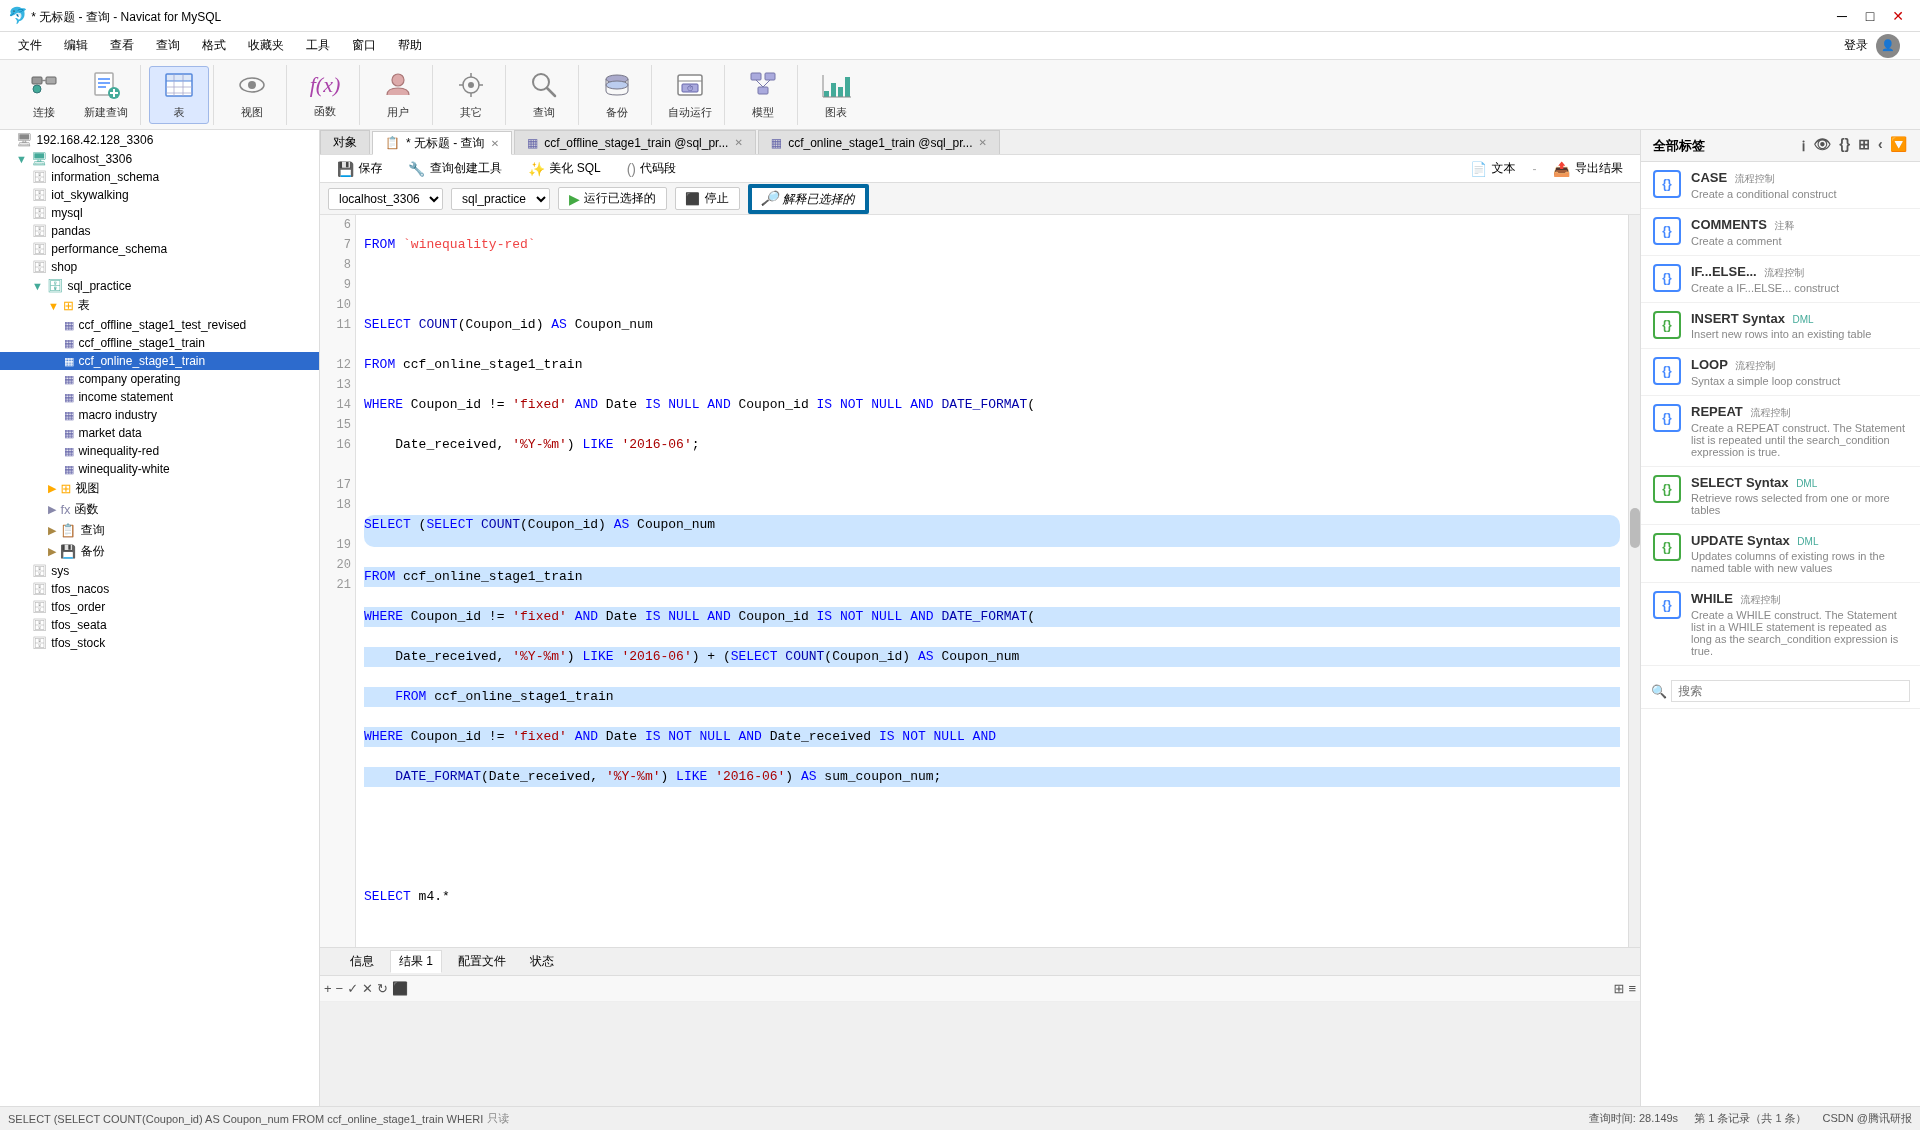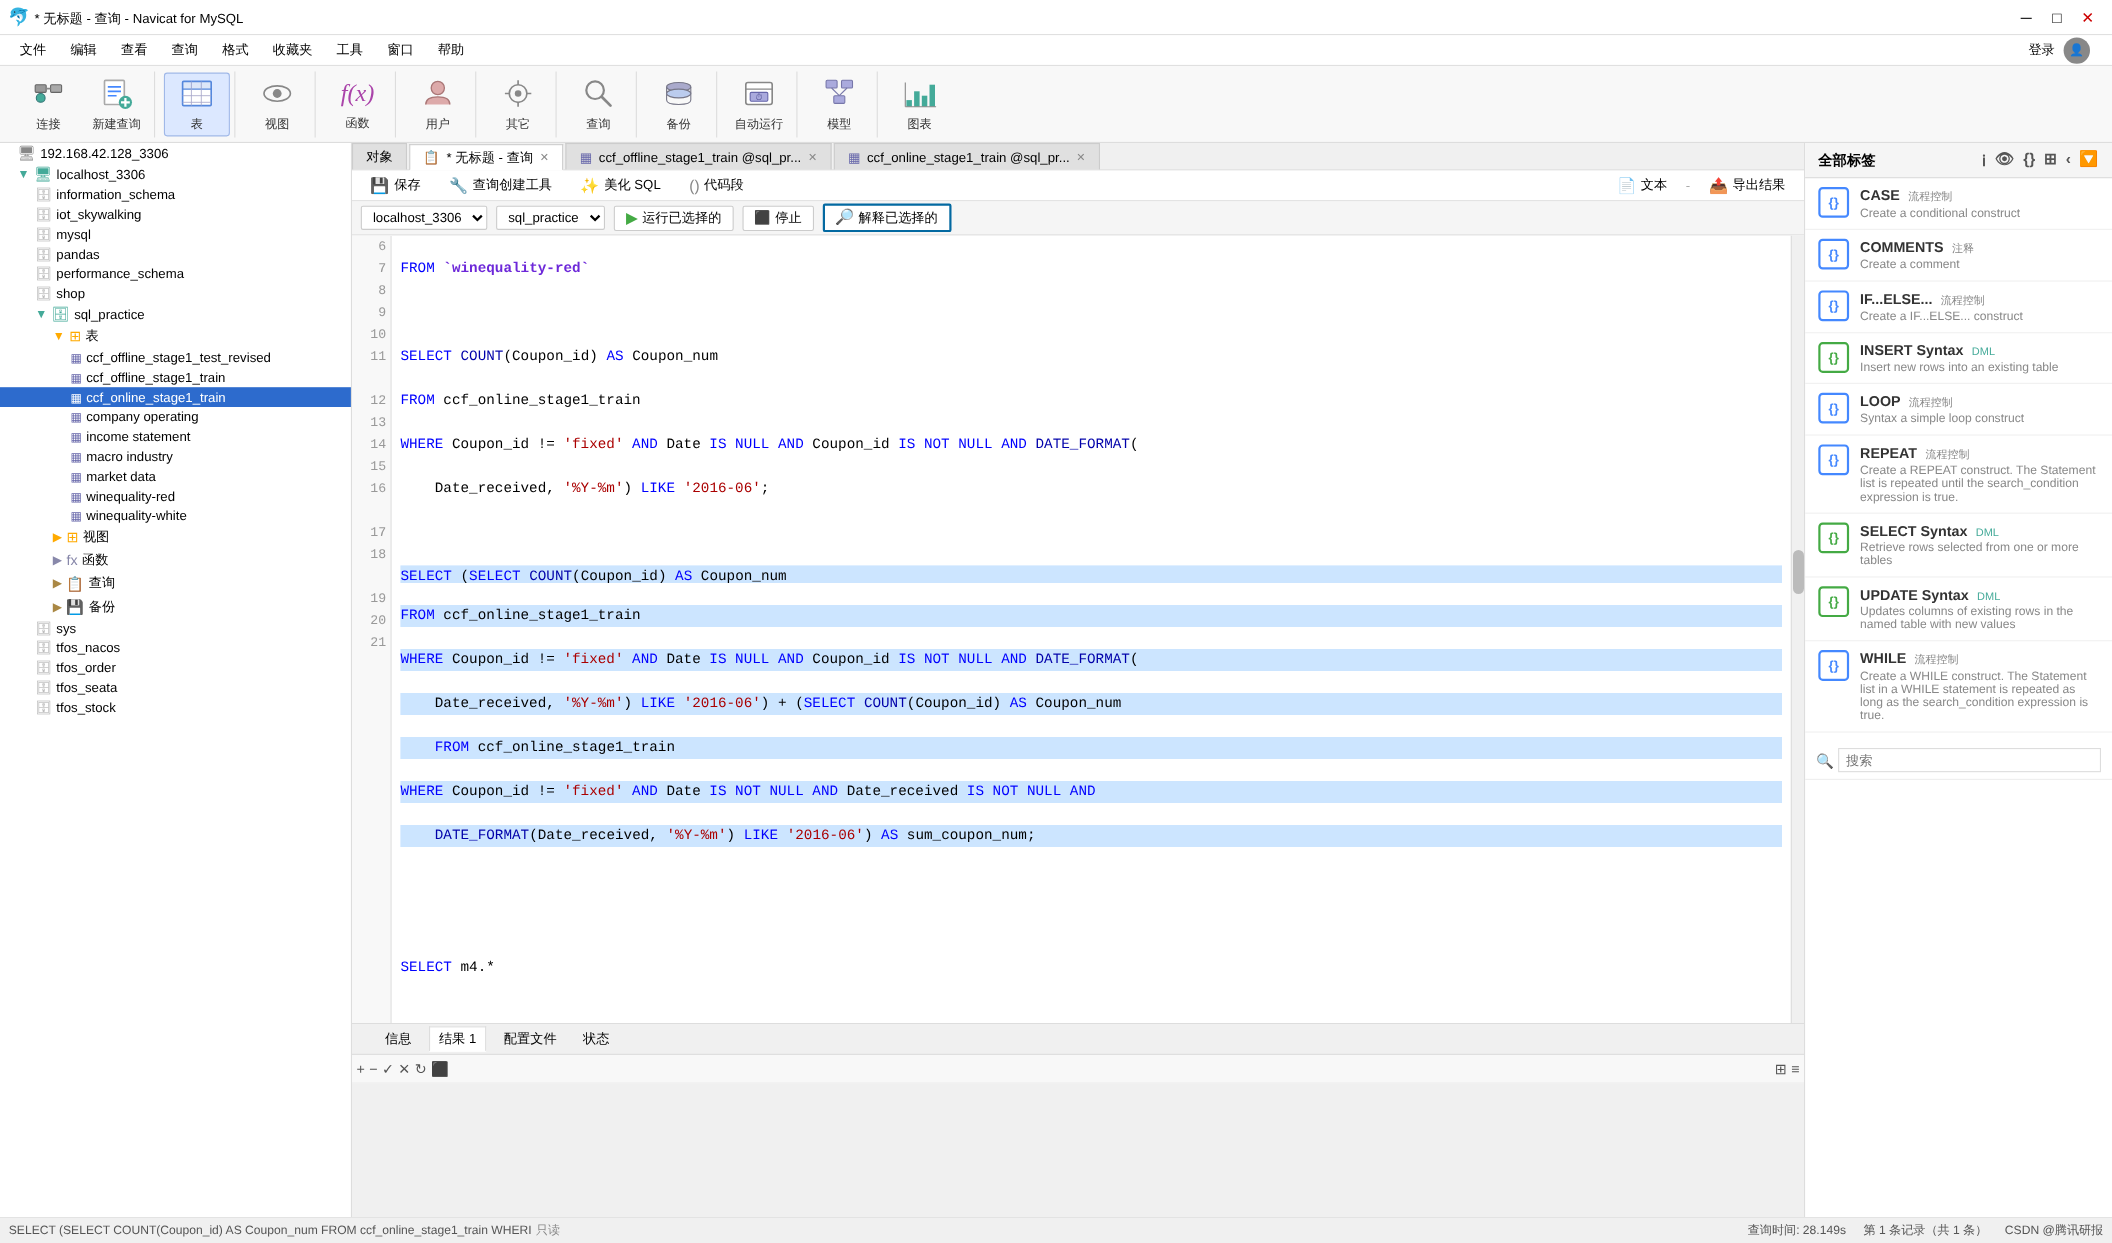--- a/index.html
+++ b/index.html
@@ -47,21 +47,21 @@
     #sub-toolbar { background: #fff; height: 32px; display: flex; align-items: center; padding: 2px 8px; border-bottom: 1px solid #ddd; gap: 8px; }
     .sub-btn { display: flex; align-items: center; gap: 4px; padding: 2px 8px; cursor: pointer; border: 1px solid transparent; border-radius: 2px; font-size: 12px; }
     
     
     #query-area { display: flex; flex-direction: column; flex: 1; }
     #db-selector { background: #f5f5f5; height: 32px; display: flex; align-items: center; padding: 2px 8px; border-bottom: 1px solid #e0e0e0; gap: 8px; }
     .db-select { border: 1px solid #ccc; padding: 2px 6px; font-size: 12px; background: #fff; border-radius: 2px; }
     .run-btn { background: #fff; border: 1px solid #ccc; padding: 2px 10px; cursor: pointer; font-size: 12px; display: flex; align-items: center; gap: 4px; border-radius: 2px; }
     .run-btn .play { color: #4a4; font-size: 14px; }
     .stop-btn { background: #fff; border: 1px solid #ccc; padding: 2px 10px; cursor: pointer; font-size: 12px; display: flex; align-items: center; gap: 4px; border-radius: 2px; }
-    .explain-btn { background: #fff; border: 2px solid #0369a1; padding: 2px 10px; cursor: pointer; font-size: 12px; border-radius: 2px; }
+    .explain-btn { background: #fff; border: 4px solid #0369a1; padding: 2px 10px; cursor: pointer; font-size: 12px; border-radius: 2px; font-style: italic; }
     
     
     .kw { color: #00f; font-weight: normal; }
     .str { color: #a00; }
     .fn { color: #00a; }
     
     
     #results-area { height: 200px; border-top: 1px solid #ddd; display: flex; flex-direction: column; }
     #results-tabs { height: 28px; background: #f0f0f0; display: flex; align-items: center; padding: 0 22px; border-bottom: 1px solid #ddd; gap: 8px; }
     .results-tab { padding: 2px 8px; cursor: pointer; font-size: 12px; }
@@ -517,28 +517,28 @@
             <div style="height:20px;line-height:20px;"></div>
             <div style="height:20px;line-height:20px;">17</div>
             <div style="height:20px;line-height:20px;">18</div>
             <div style="height:20px;line-height:20px;"></div>
             <div style="height:20px;line-height:20px;">19</div>
             <div style="height:20px;line-height:20px;">20</div>
             <div style="height:20px;line-height:20px;">21</div>
           </div>
 
           <div style="flex:1;padding:0 8px;line-height:20px;overflow-x:auto;white-space:pre;">
-<div style="height:20px;line-height:20px;"><span class="kw">FROM</span> <span style="color:#6d28d9;font-weight:bold;">`winequality-red`</span></div>
+<div style="height:20px;line-height:20px;"><span class="kw">FROM</span> <span style="color:#ef4444;">`winequality-red`</span></div>
 <div style="height:20px;line-height:20px;"></div>
 <div style="height:20px;line-height:20px;"><span class="kw">SELECT</span> <span class="fn">COUNT</span>(Coupon_id) <span class="kw">AS</span> Coupon_num</div>
 <div style="height:20px;line-height:20px;"><span class="kw">FROM</span> ccf_online_stage1_train</div>
 <div style="height:20px;line-height:20px;"><span class="kw">WHERE</span> Coupon_id != <span class="str">'fixed'</span> <span class="kw">AND</span> Date <span class="kw">IS NULL</span> <span class="kw">AND</span> Coupon_id <span class="kw">IS NOT NULL</span> <span class="kw">AND</span> <span class="fn">DATE_FORMAT</span>(</div>
 <div style="height:20px;line-height:20px;">    Date_received, <span class="str">'%Y-%m'</span>) <span class="kw">LIKE</span> <span class="str">'2016-06'</span>;</div>
 <div style="height:20px;line-height:20px;"></div>
-<div style="height:16px;line-height:20px;background:#cce5ff;"><span class="kw">SELECT</span> (<span class="kw">SELECT</span> <span class="fn">COUNT</span>(Coupon_id) <span class="kw">AS</span> Coupon_num</div>
+<div style="height:32px;line-height:20px;background:#cce5ff;border-radius:10px;"><span class="kw">SELECT</span> (<span class="kw">SELECT</span> <span class="fn">COUNT</span>(Coupon_id) <span class="kw">AS</span> Coupon_num</div>
 <div style="height:20px;line-height:20px;background:#cce5ff;"><span class="kw">FROM</span> ccf_online_stage1_train</div>
 <div style="height:20px;line-height:20px;background:#cce5ff;"><span class="kw">WHERE</span> Coupon_id != <span class="str">'fixed'</span> <span class="kw">AND</span> Date <span class="kw">IS NULL</span> <span class="kw">AND</span> Coupon_id <span class="kw">IS NOT NULL</span> <span class="kw">AND</span> <span class="fn">DATE_FORMAT</span>(</div>
 <div style="height:20px;line-height:20px;background:#cce5ff;">    Date_received, <span class="str">'%Y-%m'</span>) <span class="kw">LIKE</span> <span class="str">'2016-06'</span>) + (<span class="kw">SELECT</span> <span class="fn">COUNT</span>(Coupon_id) <span class="kw">AS</span> Coupon_num</div>
 <div style="height:20px;line-height:20px;background:#cce5ff;">    <span class="kw">FROM</span> ccf_online_stage1_train</div>
 <div style="height:20px;line-height:20px;background:#cce5ff;"><span class="kw">WHERE</span> Coupon_id != <span class="str">'fixed'</span> <span class="kw">AND</span> Date <span class="kw">IS NOT NULL</span> <span class="kw">AND</span> Date_received <span class="kw">IS NOT NULL</span> <span class="kw">AND</span></div>
 <div style="height:20px;line-height:20px;background:#cce5ff;">    <span class="fn">DATE_FORMAT</span>(Date_received, <span class="str">'%Y-%m'</span>) <span class="kw">LIKE</span> <span class="str">'2016-06'</span>) <span class="kw">AS</span> sum_coupon_num;</div>
 <div style="height:20px;line-height:20px;"></div>
 <div style="height:20px;line-height:20px;"></div>
 <div style="height:20px;line-height:20px;"><span class="kw">SELECT</span> m4.*</div>
           </div>

